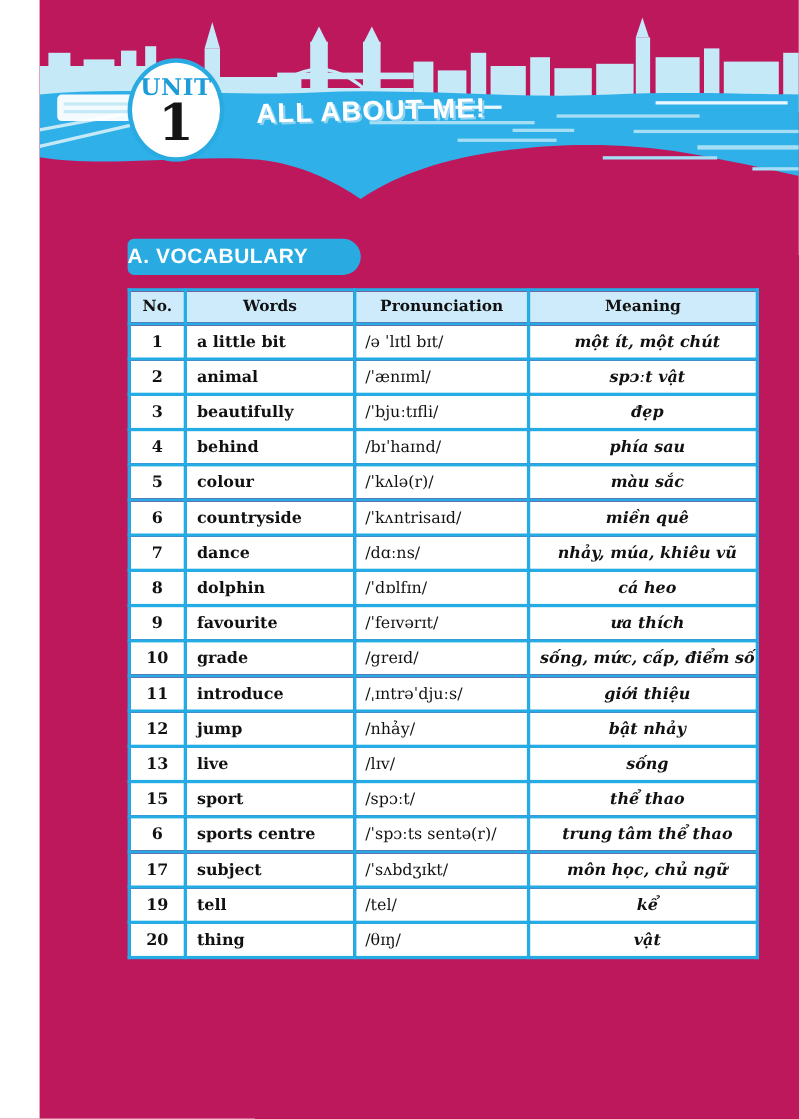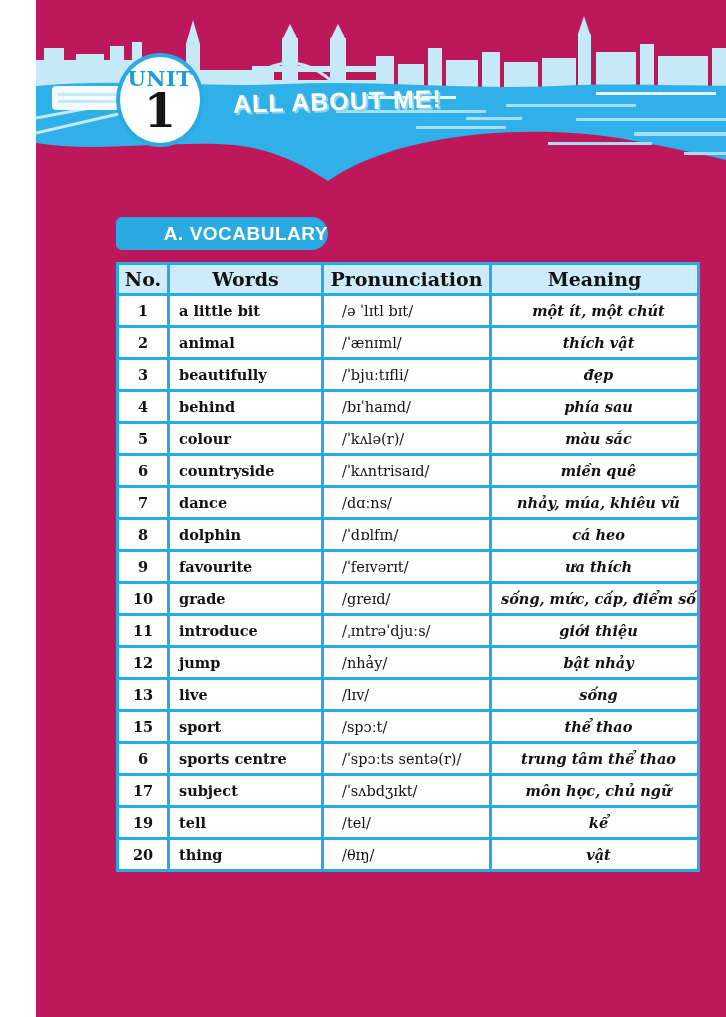--- a/index.html
+++ b/index.html
@@ -32,44 +32,44 @@
     font-family:"Liberation Sans", sans-serif; font-weight:900; font-size:25px;
     color:#ffffff; letter-spacing:1px; transform:rotate(-1.5deg);
     text-shadow:2px 2px 0 #8ED3F2;
     white-space:nowrap;
   }
 
   
   .section-badge {
     position:absolute; left:80px; top:217px; width:212px; height:33px;
     background:#29ABE2; border-radius:6px 17px 17px 6px;
-    display:flex; align-items:center; justify-content:flex-end;
+    display:flex; align-items:center; justify-content:flex-start;
     font-family:"Liberation Sans", sans-serif; font-weight:900; font-size:19px;
     color:#ffffff; letter-spacing:0.5px;
   }
 
   
   table.vocab {
     position:absolute; left:80px; top:262px;
     border-collapse:collapse; table-layout:fixed;
   }
   table.vocab th, table.vocab td {
     border:3px solid #25ACE5; overflow:hidden; white-space:nowrap;
   }
   table.vocab th {
     background:#CDEBFA; height:26px;
-    font-family:"DejaVu Serif", serif; font-weight:bold; font-size:19px; color:#111;
+    font-family:"DejaVu Serif", serif; font-weight:bold; font-size:14px; color:#111;
     text-align:center;
   }
   table.vocab td {
     height:27px; font-size:14.5px; color:#111; background:#fff; vertical-align:middle;
   }
   .c-no      { width:46px;  text-align:center; font-weight:bold; }
   .c-word    { width:141px; font-weight:bold; padding-left:9px; }
-  .c-pron    { width:146px; padding-left:18px; }
+  .c-pron    { width:146px; padding-left:8px; }
   .c-meaning { width:181px; font-weight:bold; font-style:italic; padding-left:9px;text-align:center; }
 </style>
 </head>
 <body>
 
 <div class="page">
 
   <div class="unit-header">
     <svg width="726" height="195" viewBox="0 0 726 195">
 
@@ -167,21 +167,21 @@
         <tr>
       <td class="c-no">1</td>
       <td class="c-word">a little bit</td>
       <td class="c-pron">/ə ˈlɪtl bɪt/</td>
       <td class="c-meaning">một ít, một chút</td>
     </tr>
         <tr>
       <td class="c-no">2</td>
       <td class="c-word">animal</td>
       <td class="c-pron">/ˈænɪml/</td>
-      <td class="c-meaning">thích vật</td>
+      <td class="c-meaning">spɔːt vật</td>
     </tr>
         <tr>
       <td class="c-no">3</td>
       <td class="c-word">beautifully</td>
       <td class="c-pron">/ˈbjuːtɪfli/</td>
       <td class="c-meaning">đẹp</td>
     </tr>
         <tr>
       <td class="c-no">4</td>
       <td class="c-word">behind</td>

